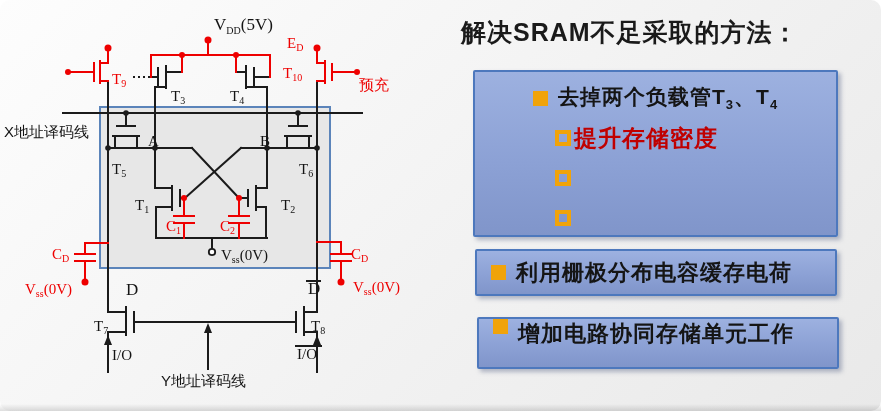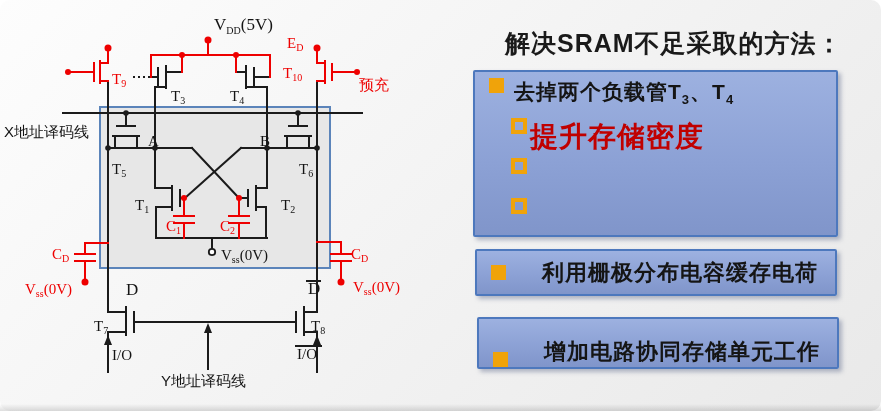--- a/index.html
+++ b/index.html
@@ -21,37 +21,37 @@
   svg .dotline{stroke:#1b1b1b;stroke-width:2;fill:none;stroke-dasharray:2 3;}
   svg .jdot{fill:#1b1b1b;}
   svg .rdot{fill:var(--circuit-red);}
   svg .arrow{fill:#1b1b1b;stroke:none;}
   svg text{font-family:"Liberation Serif",serif;font-size:15px;fill:var(--ink);}
   svg text.cjk{font-family:"Liberation Sans",sans-serif;font-size:15px;}
   svg text.red{fill:var(--circuit-red);}
   svg .ss{font-size:10px;}
   svg text.big{font-size:17px;}
   
-  .panel-title{position:absolute;left:461px;top:27px;font-size:25px;font-weight:600;
-    color:#1a1a1a;letter-spacing:1px;margin-left:44px;}
+  .panel-title{position:absolute;left:461px;top:16px;font-size:25px;font-weight:600;
+    color:#1a1a1a;letter-spacing:1px;}
   .pbox{position:absolute;border:2px solid var(--box-border);border-radius:2px;
     background:linear-gradient(180deg,#9db1e0 0%,var(--box-fill) 55%,#8095ca 100%);
     box-shadow:3px 3px 4px rgba(110,120,150,0.5);}
   .pbox1{left:473px;top:70px;width:365px;height:167px;padding-top:6px;}
   .pbox2{left:475px;top:249px;width:362px;height:47px;display:flex;align-items:center;}
-  .pbox3{left:477px;top:317px;width:362px;height:52px;display:flex;align-items:flex-end;}
-  .line{height:40px;display:flex;align-items:flex-start;}
+  .pbox3{left:477px;top:317px;width:362px;height:52px;display:flex;align-items:flex-start;}
+  .line{height:40px;display:flex;align-items:center;padding-left:44px;}
   .sq{width:15px;height:15px;background:var(--bullet-gold);flex:0 0 auto;}
   .sq.main{margin:0 10px 0 14px;}
   .hollow{width:16px;height:16px;background:transparent;border:4px solid var(--bullet-gold);
     flex:0 0 auto;margin:0 3px 0 36px;}
   .btxt{font-size:21px;font-weight:bold;color:#151515;letter-spacing:1px;white-space:nowrap;}
   .btxt sub{font-size:13px;font-weight:bold;}
-  .rtxt{font-size:28px;font-weight:bold;color:var(--dark-red-text);letter-spacing:1px;white-space:nowrap;}
-  .b23{font-size:22px;margin-left:26px;}
+  .rtxt{font-size:23px;font-weight:bold;color:var(--dark-red-text);letter-spacing:1px;white-space:nowrap;}
+  .b23{font-size:22px;}
 </style>
 </head>
 <body>
 
 <div class="slide">
 
   <svg class="circuit" width="445" height="411" viewBox="0 0 445 411">
 
     <rect x="100" y="107" width="230" height="161" style="fill:var(--cell-fill);stroke:var(--cell-border);stroke-width:2"></rect>
 

